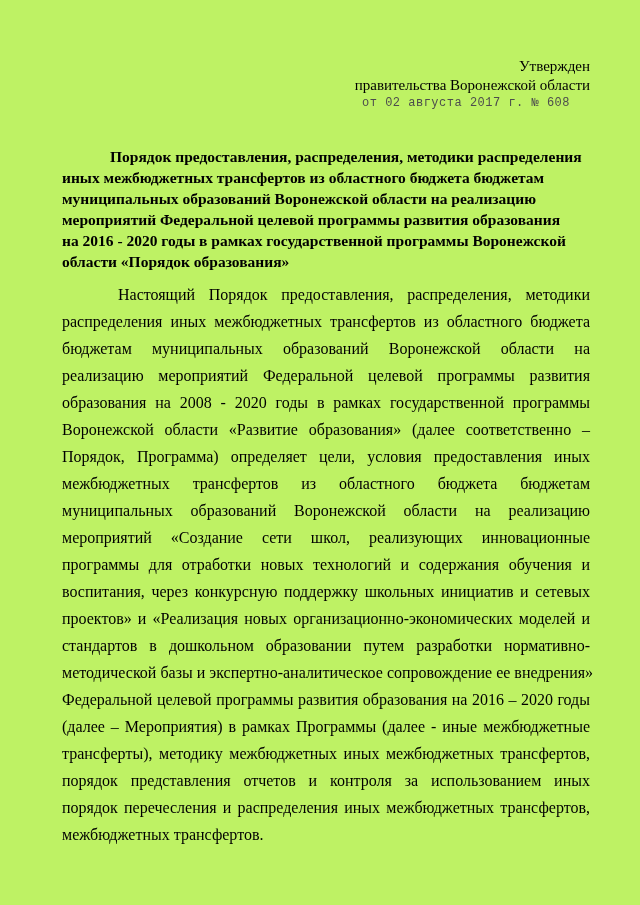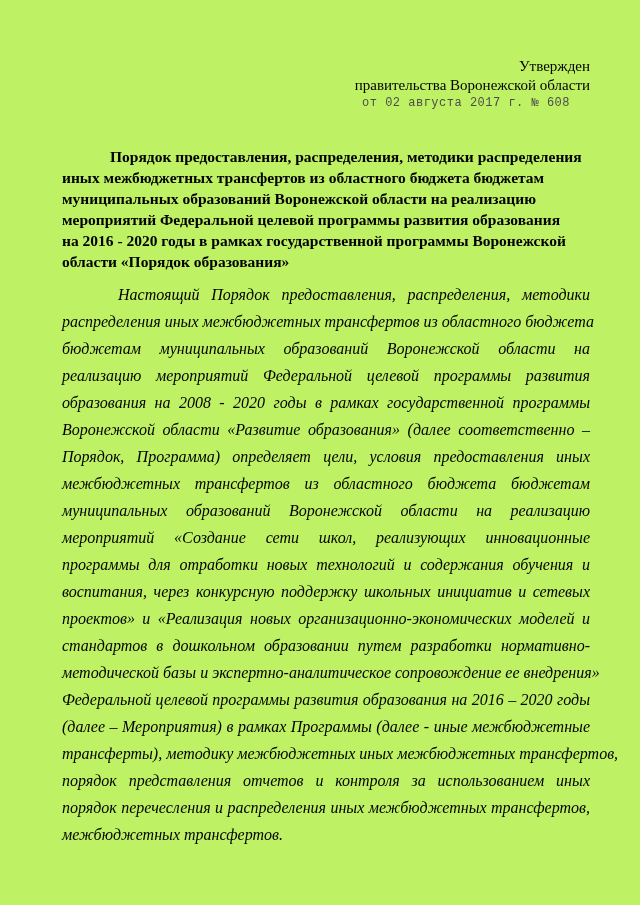--- a/index.html
+++ b/index.html
@@ -52,21 +52,20 @@
     
     .body-par {
       margin-top: 9px;
       font-size: 16px;
       line-height: 27px;
     }
     .body-line {
       text-align: justify;
       text-align-last: justify;
       white-space: nowrap; 
-      font-style: italic;
     }
     .body-line.first {
       padding-left: 56px;
     }
     .body-line.last {
       text-align: right;
       text-align-last: left;
     }
   </style>
 </head>

